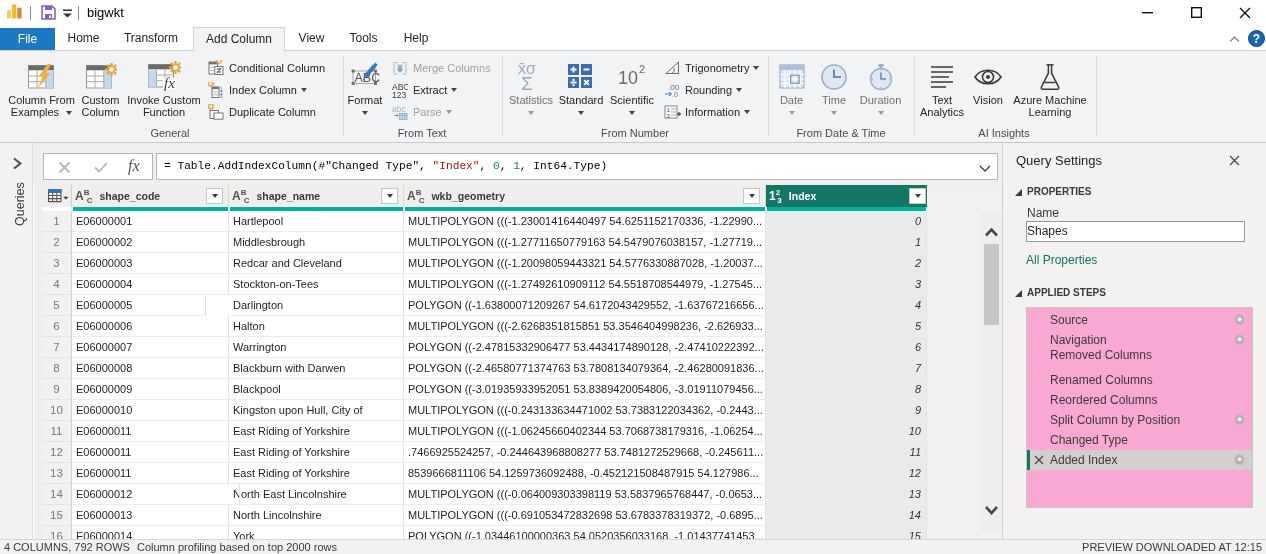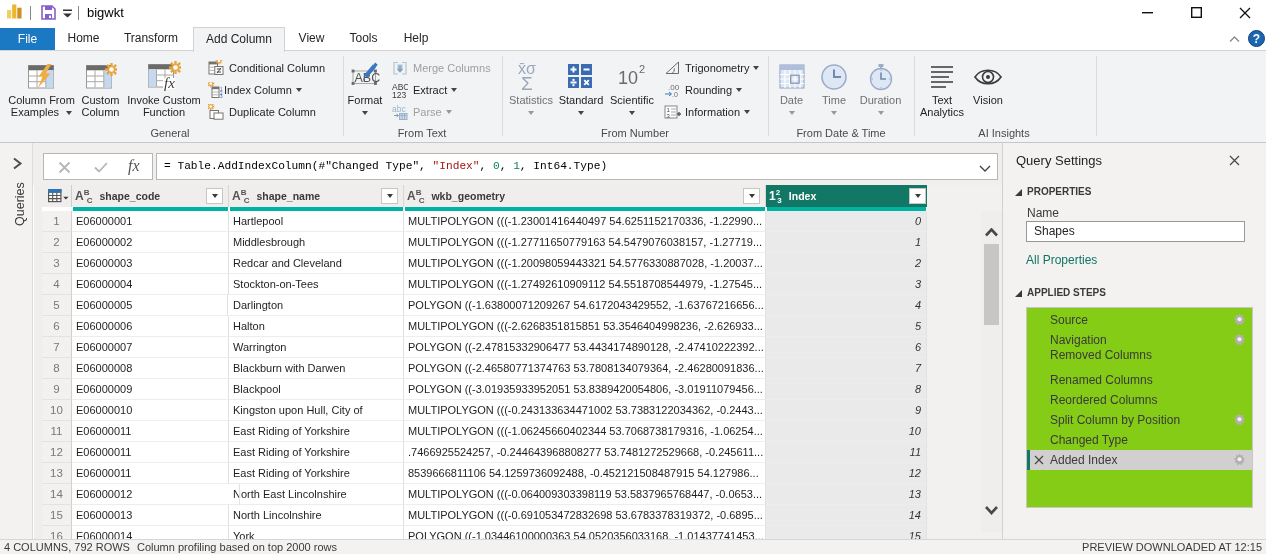--- a/index.html
+++ b/index.html
@@ -140,21 +140,21 @@
  <div class="smbtn" style="left:208px;top:8px">
       <svg width="16" height="16" viewBox="0 0 16 16">
         <use href="#icCond"></use>
       </svg>
       <span style="margin-left:5px">Conditional Column</span>
     </div>
  <div class="smbtn" style="left:208px;top:30px">
       <svg width="16" height="16" viewBox="0 0 16 16">
         <use href="#icIdx"></use>
       </svg>
-      <span style="">Index Column</span>
+      <span style="margin-left:5px">Index Column</span>
       <span class="caret"></span>
     </div>
  <div class="smbtn" style="left:208px;top:52px">
       <svg width="16" height="16" viewBox="0 0 16 16">
         <use href="#icDup"></use>
       </svg>
       <span style="margin-left:5px">Duplicate Column</span>
     </div>
 
  <div class="bigbtn" style="left:341px;width:48px">
@@ -265,20 +265,28 @@
       </div>
   <div class="blbl">Text<br>Analytics</div>
  </div>
  <div class="bigbtn" style="left:968px;width:40px">
   <div class="bicon">
         <svg width="30" height="28" viewBox="0 0 30 28">
           <use href="#icEye"></use>
         </svg>
       </div>
   <div class="blbl">Vision</div>
+ </div>
+ <div class="bigbtn" style="left:1008px;width:84px">
+  <div class="bicon">
+        <svg width="28" height="28" viewBox="0 0 28 28">
+          <use href="#icFlask"></use>
+        </svg>
+      </div>
+  <div class="blbl">Azure Machine<br>Learning</div>
  </div>
 </div>
 <div id="midbg"></div>
 <div class="abs" style="left:34px;top:185px;width:8px;height:354px;background:#efeeed"></div>
 <div id="leftpane">
  <svg class="abs" style="left:12px;top:14px" width="11" height="13" viewBox="0 0 11 13">
       <path d="M2 1.5 L8.5 6.5 L2 11.5" fill="none" stroke="#4f4d4b" stroke-width="2"></path>
     </svg>
  <div class="abs" style="left:13px;top:83px;transform:rotate(-90deg);transform-origin:top left;font-size:12.5px;color:#3b3a39">Queries</div>
 </div>
@@ -352,21 +360,21 @@
     <div class="cell" style="top:68px;left:30px;width:157px">E06000003</div>
     <div class="cell" style="top:68px;left:362px;width:362px">MULTIPOLYGON (((-1.20098059443321 54.5776330887028, -1.20037...</div>
     <div class="cell icell" style="top:68px;left:724px;width:161px">2</div>
     <div class="rownum" style="top:89px;left:0">4</div>
     <div class="cell" style="top:89px;left:187px;width:175px">Stockton-on-Tees</div>
     <div class="cell" style="top:89px;left:30px;width:157px">E06000004</div>
     <div class="cell" style="top:89px;left:362px;width:362px">MULTIPOLYGON (((-1.27492610909112 54.5518708544979, -1.27545...</div>
     <div class="cell icell" style="top:89px;left:724px;width:161px">3</div>
     <div class="rownum" style="top:110px;left:0">5</div>
     <div class="cell" style="top:110px;left:187px;width:175px">Darlington</div>
-    <div class="cell" style="top:110px;left:30px;width:156px">E06000005</div>
+    <div class="cell" style="top:110px;left:30px;width:134px">E06000005</div>
     <div class="cell" style="top:110px;left:362px;width:362px">POLYGON ((-1.63800071209267 54.6172043429552, -1.63767216656...</div>
     <div class="cell icell" style="top:110px;left:724px;width:161px">4</div>
     <div class="rownum" style="top:131px;left:0">6</div>
     <div class="cell" style="top:131px;left:187px;width:175px">Halton</div>
     <div class="cell" style="top:131px;left:30px;width:157px">E06000006</div>
     <div class="cell" style="top:131px;left:362px;width:362px">MULTIPOLYGON (((-2.6268351815851 53.3546404998236, -2.626933...</div>
     <div class="cell icell" style="top:131px;left:724px;width:161px">5</div>
     <div class="rownum" style="top:152px;left:0">7</div>
     <div class="cell" style="top:152px;left:187px;width:175px">Warrington</div>
     <div class="cell" style="top:152px;left:30px;width:157px">E06000007</div>
@@ -428,25 +436,25 @@
     </svg>
   </div>
 <div id="panel">
  <div class="abs" style="left:13px;top:10px;font-size:13px;color:#252423">Query Settings</div>
  <svg class="abs" style="left:226px;top:12px" width="11" height="11" viewBox="0 0 11 11">
       <path d="M1 1 L10 10 M10 1 L1 10" stroke="#484644" stroke-width="1.2"></path>
     </svg>
  <div class="ptri" style="left:12px;top:46px"></div>
  <div class="phead" style="left:24px;top:43px">PROPERTIES</div>
  <div class="abs" style="left:24px;top:63px;font-size:12px;color:#3b3a39">Name</div>
- <div class="abs" style="left:23px;top:78px;width:219px;height:21px;background:#fff;border:1px solid #9a9896;font-size:12px;color:#252423;line-height:19px;padding-left:7px">Shapes</div>
+ <div class="abs" style="left:23px;top:78px;width:219px;height:21px;background:#fff;border:1px solid #9a9896;font-size:12px;color:#252423;line-height:19px;">Shapes</div>
  <div class="abs" style="left:23px;top:110px;font-size:12px;color:#0e7466">All Properties</div>
  <div class="ptri" style="left:12px;top:147px"></div>
  <div class="phead" style="left:24px;top:144px">APPLIED STEPS</div>
- <div class="abs" id="steps" style="left:23px;top:164px;width:227px;height:201px;background:#84cc16;border:1px solid #c8c6c4">
+ <div class="abs" id="steps" style="left:23px;top:164px;width:227px;height:201px;background:#f9a8d4;border:1px solid #c8c6c4">
       <div class="step" style="top:2px">Source</div>
       <svg class="gear" style="top:5px" width="13" height="13" viewBox="0 0 13 13">
         <use href="#gearg"></use>
       </svg>
       <div class="step" style="top:22px">Navigation</div>
       <svg class="gear" style="top:25px" width="13" height="13" viewBox="0 0 13 13">
         <use href="#gearg"></use>
       </svg>
       <div class="step" style="top:37px">Removed Columns</div>
       <div class="step" style="top:62px">Renamed Columns</div>

